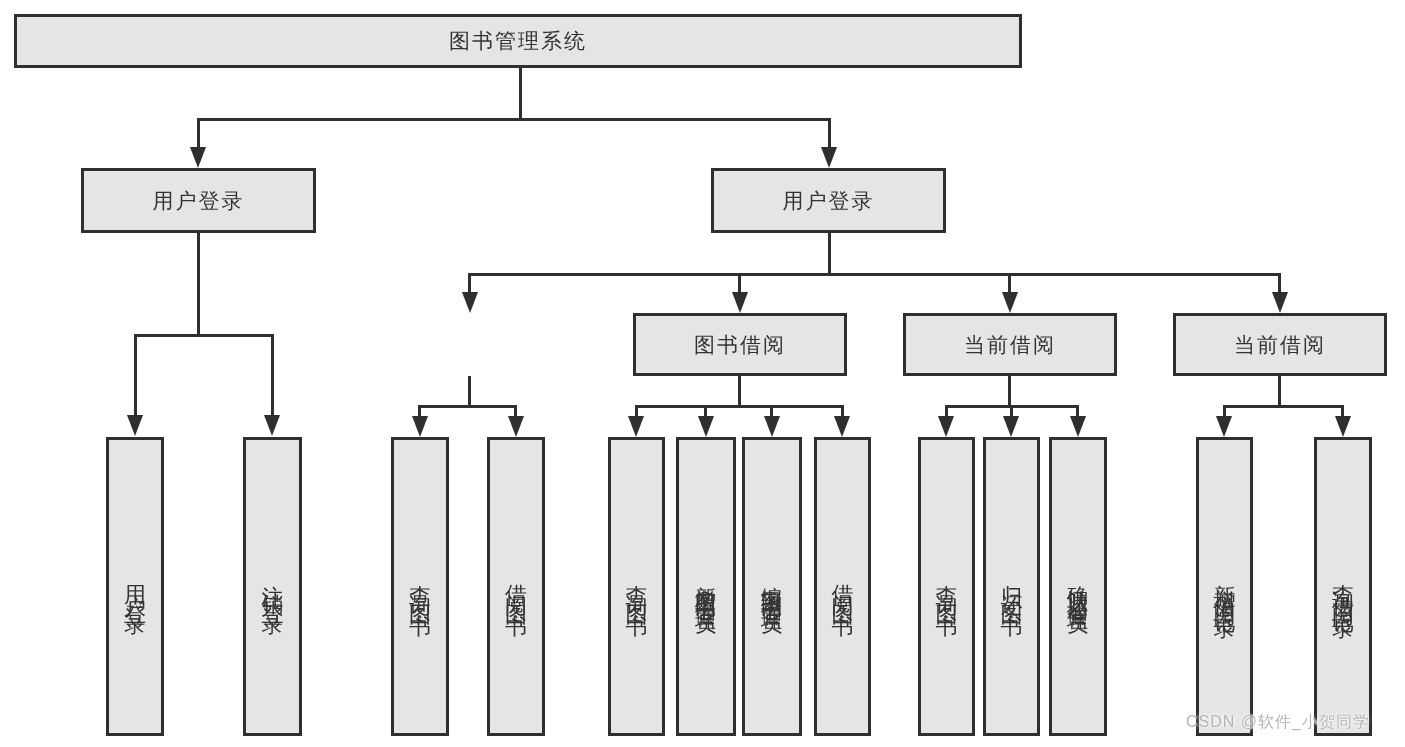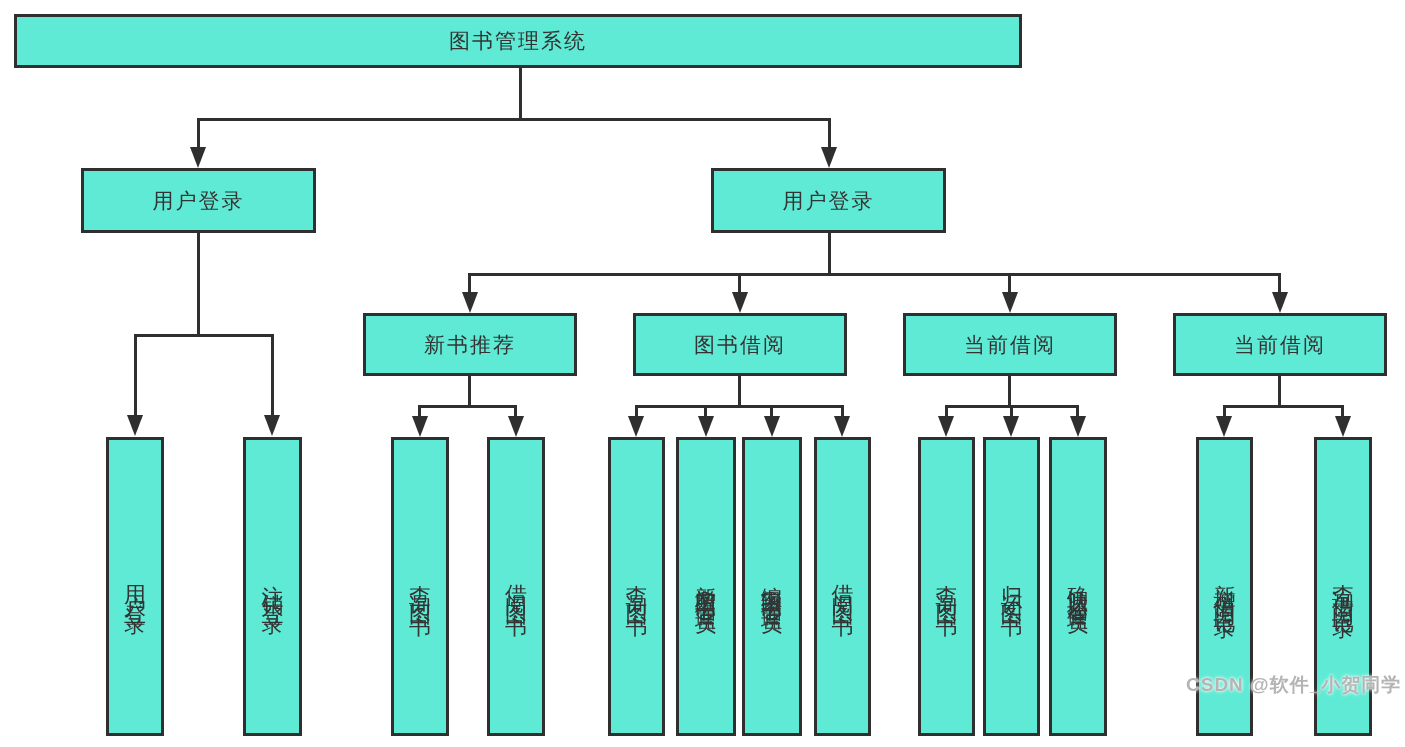--- a/index.html
+++ b/index.html
@@ -5,21 +5,21 @@
   html,body{margin:0;padding:0;background:#ffffff;}
   #canvas{
     position:relative;
     width:1405px;height:747px;
     background:#ffffff;
     font-family:"Liberation Sans","DejaVu Sans",sans-serif;
     overflow:hidden;
   }
   .box{
     position:absolute;
-    background:#5eead4;
+    background:#e5e5e5;
     border:3px solid #2f2f2f;
     box-sizing:border-box;
     display:flex;align-items:center;justify-content:center;
     color:#333333;
   }
   .h{font-size:21px;letter-spacing:2px;}
   .v{
     writing-mode:vertical-rl;
     text-orientation:mixed;
     font-size:22px;
@@ -29,28 +29,27 @@
   .v.long{font-size:21px;letter-spacing:4px;}
   .ln{position:absolute;background:#2f2f2f;}
   .ar{
     position:absolute;width:0;height:0;
     border-left:8px solid transparent;
     border-right:8px solid transparent;
     border-top:21px solid #2f2f2f;
   }
   #wm{
     position:absolute;
-    left:1186px;top:672px;
-    font-size:19px;
+    left:1186px;top:712px;
+    font-size:16px;
     color:#b4b4b4;
     letter-spacing:1px;
     text-shadow:0 0 2px #ffffff,0 0 4px #ffffff;
     z-index:9;
     white-space:nowrap;
-    font-weight:bold;
   }
 </style>
 </head>
 <body>
 
 <div id="canvas">
 
   <div class="box h" style="left:14px;top:14px;width:1008px;height:54px">图书管理系统</div>
 
   <div class="ln" style="left:519px;top:68px;width:3px;height:52px"></div>
@@ -74,21 +73,20 @@
   <div class="ln" style="left:468px;top:273px;width:813px;height:3px"></div>
   <div class="ln" style="left:468px;top:273px;width:3px;height:22px"></div>
   <div class="ar" style="left:462px;top:292px"></div>
   <div class="ln" style="left:738px;top:273px;width:3px;height:22px"></div>
   <div class="ar" style="left:732px;top:292px"></div>
   <div class="ln" style="left:1008px;top:273px;width:3px;height:22px"></div>
   <div class="ar" style="left:1002px;top:292px"></div>
   <div class="ln" style="left:1278px;top:273px;width:3px;height:22px"></div>
   <div class="ar" style="left:1272px;top:292px"></div>
 
-  <div class="box h" style="left:363px;top:313px;width:214px;height:63px">新书推荐</div>
   <div class="box h" style="left:903px;top:313px;width:214px;height:63px">当前借阅</div>
   <div class="box h" style="left:633px;top:313px;width:214px;height:63px">图书借阅</div>
   <div class="box h" style="left:1173px;top:313px;width:214px;height:63px">当前借阅</div>
 
   <div class="ln" style="left:468px;top:376px;width:3px;height:31px"></div>
   <div class="ln" style="left:418px;top:405px;width:99px;height:3px"></div>
   <div class="ln" style="left:418px;top:405px;width:3px;height:14px"></div>
   <div class="ar" style="left:412px;top:416px"></div>
   <div class="ln" style="left:514px;top:405px;width:3px;height:14px"></div>
   <div class="ar" style="left:508px;top:416px"></div>

